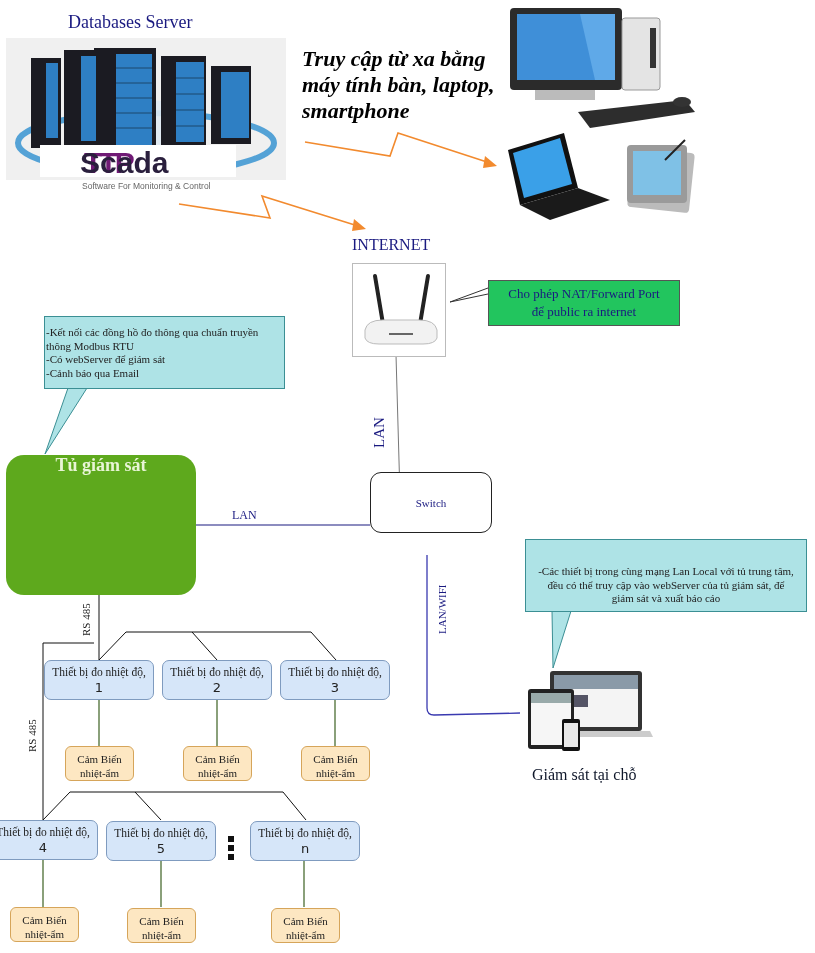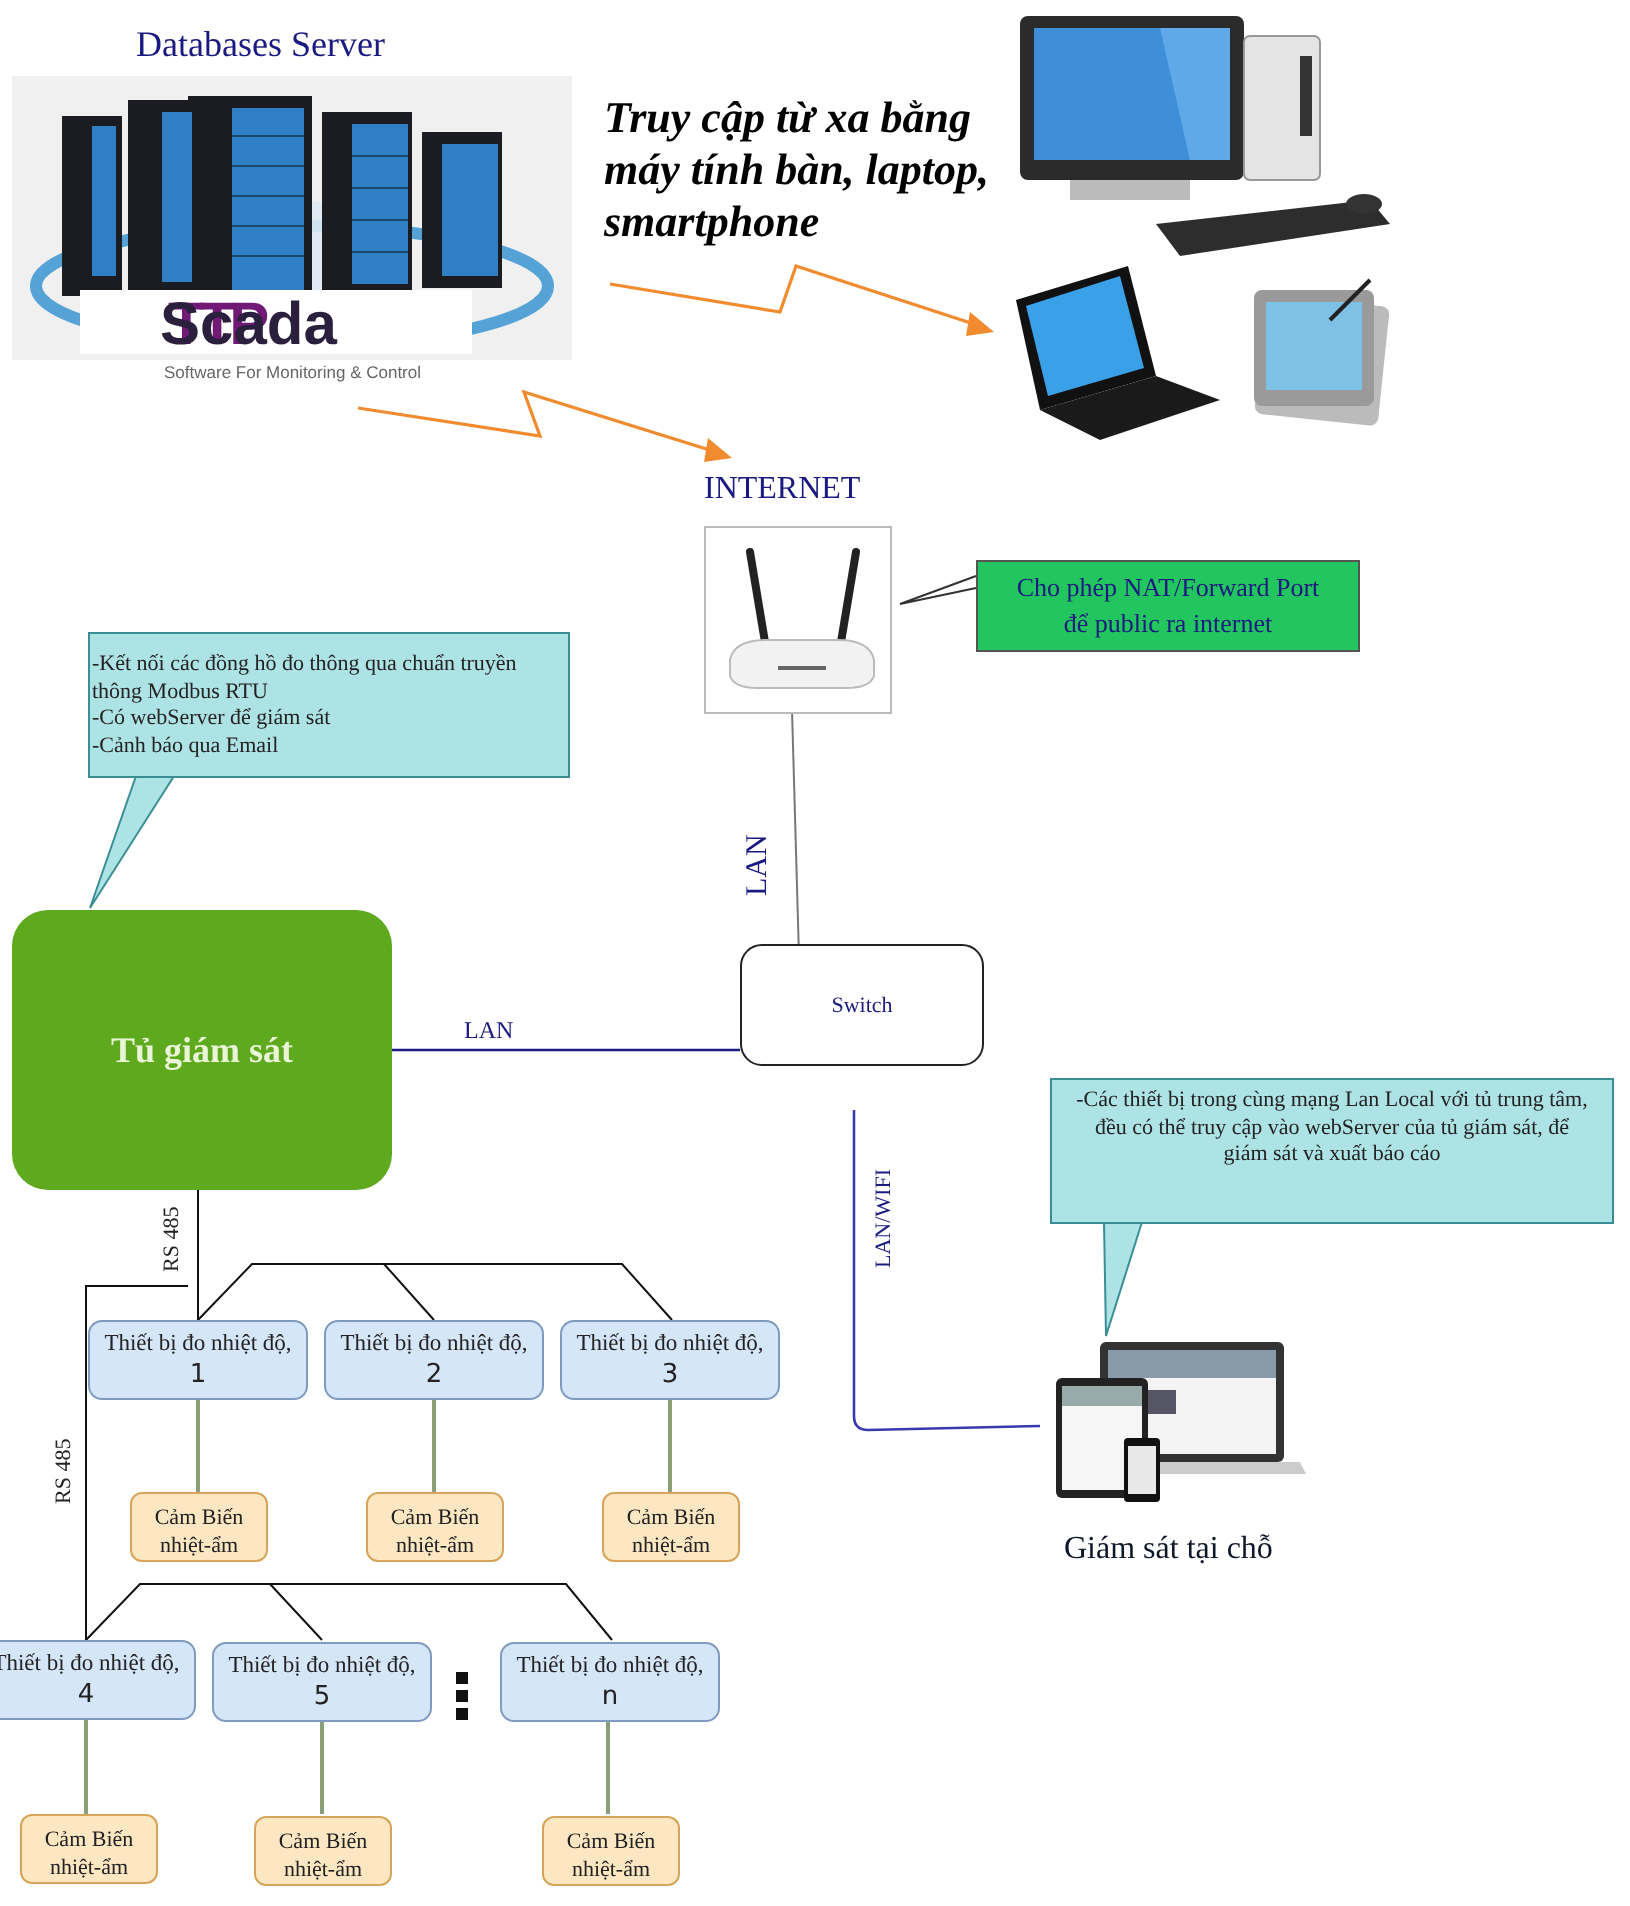--- a/index.html
+++ b/index.html
@@ -15,23 +15,23 @@
   .logo-sub { left:82px; top:181px; font-family:"Liberation Sans", sans-serif; font-size:8.5px; color:#666; }
 
   .remote-text { left:302px; top:46px; font-size:22px; font-weight:bold; color:#000000; line-height:26px;font-style:italic; }
 
   .internet-label { left:352px; top:236px; font-size:16px; color:#1a1a80; }
   .router-box { left:352px; top:263px; width:92px; height:92px; border:1px solid #bbb; background:#fff; }
 
   .nat-box { left:488px; top:280px; width:192px; height:46px; border:1px solid #555; background:#22c55e; color:#1a1a80; font-size:13px; text-align:center; line-height:18px; padding-top:4px; box-sizing:border-box; }
 
   .callout-tu { left:44px; top:316px; width:241px; height:73px; background:#aee3e6; border:1px solid #3b8f94; box-sizing:border-box; font-size:11px; line-height:13.5px; padding:9px 16px 0 1px; color:#222; }
-  .callout-lan { left:525px; top:539px; width:282px; height:73px; background:#aee3e6; border:1px solid #3b8f94; box-sizing:border-box; font-size:11px; line-height:13.5px; padding:4px 2px 0 2px; color:#222; text-align:center; }
-
-  .tu-box { left:6px; top:455px; width:190px; height:140px; background:#5ea91d; border-radius:18px; color:#e9f5d6; font-size:18px; font-weight:bold; display:flex; align-items:center; justify-content:center; }
+  .callout-lan { left:525px; top:539px; width:282px; height:73px; background:#aee3e6; border:1px solid #3b8f94; box-sizing:border-box; font-size:11px; line-height:13.5px; padding:25px 2px 0 2px; color:#222; text-align:center; }
+
+  .tu-box { left:6px; top:455px; width:190px; height:140px; background:#5ea91d; border-radius:18px; color:#e9f5d6; font-size:18px; font-weight:bold; display:flex; align-items:flex-start; justify-content:center; }
 
   .switch-box { left:370px; top:472px; width:120px; height:59px; border:1px solid #222; border-radius:11px; background:#fff; color:#1a1a80; font-size:11px; display:flex; align-items:center; justify-content:center; }
 
   .lbl-lan-h { left:232px; top:508px; font-size:12px; color:#1a1a80; }
   .lbl-lan-v { left:371px; top:448px; font-size:15px; color:#1a1a80; transform:rotate(-90deg); transform-origin:left top; }
   .lbl-lanwifi { left:436px; top:634px; font-size:11px; color:#1a1a80; transform:rotate(-90deg); transform-origin:left top; }
   .lbl-rs1 { left:80px; top:636px; font-size:11px; color:#222; transform:rotate(-90deg); transform-origin:left top; }
   .lbl-rs2 { left:26px; top:752px; font-size:11px; color:#222; transform:rotate(-90deg); transform-origin:left top; }
 
   .device { width:110px; height:40px; background:#d6e6f9; border:1px solid #7f9bbf; border-radius:7px; box-sizing:border-box; font-size:11.5px; text-align:center; color:#222; padding-top:4px; line-height:15px; }

